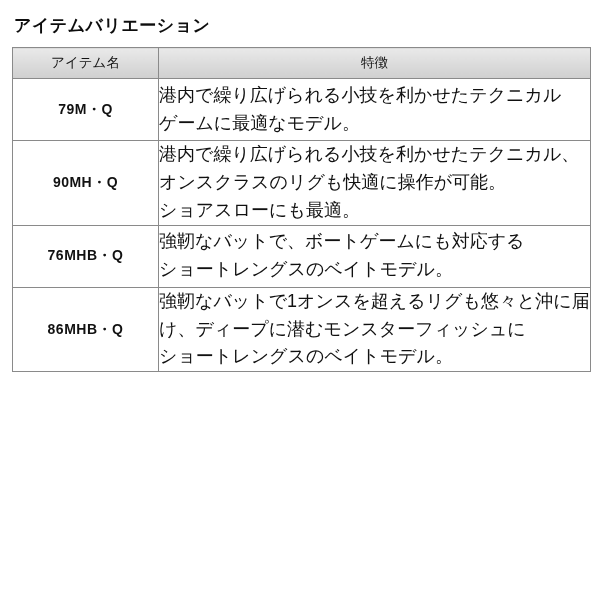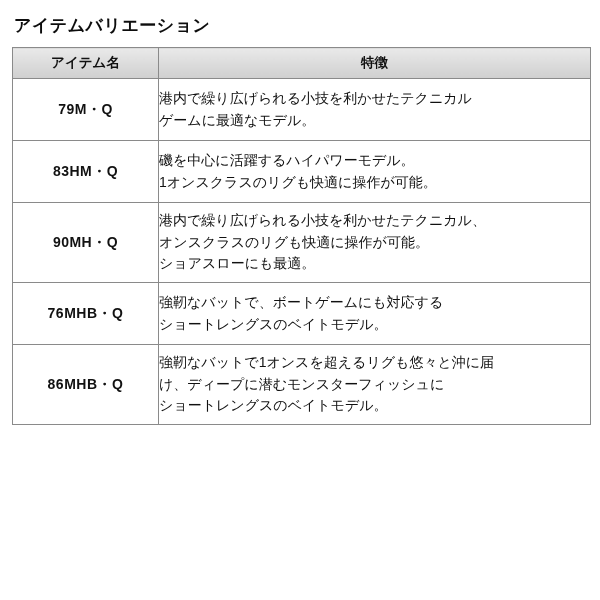--- a/index.html
+++ b/index.html
@@ -36,37 +36,37 @@
   }
   table.variation-table th,
   table.variation-table td {
     border: 1px solid #8a8a8a;
     padding: 0;
     vertical-align: middle;
   }
   thead th {
     background: linear-gradient(to bottom, #e9e9e9 0%, #dcdcdc 50%, #cfcfcf 100%);
     font-size: 13.5px;
-    font-weight: bold;
+    font-weight: normal;
     text-align: center;
     height: 30px;
     color: #111;
   }
   th.col-name { width: 145px; }
   th.col-feature { width: 431px; }
   td.item-name {
     text-align: center;
     font-weight: bold;
     font-size: 14px;
     letter-spacing: 0.5px;
     color: #111;
     margin-top: 16px;
   }
   td.item-feature {
-    font-size: 14px;
+    font-size: 18px;
     line-height: 1.55;
     padding: 7px 6px 7px 9px;
     color: #111;
   }
   td.item-feature .line {
     display: block;
     white-space: nowrap;
   }
   .row-h2 { height: 62px; }
   .row-h3 { height: 80px; }
@@ -88,27 +88,20 @@
     <tbody>
 
       <tr class="row-h2">
         <td class="item-name">79M・Q</td>
         <td class="item-feature">
           <span class="line">港内で繰り広げられる小技を利かせたテクニカル</span>
           <span class="line">ゲームに最適なモデル。</span>
         </td>
       </tr>
 
-      <tr class="row-h2">
-        <td class="item-name">83HM・Q</td>
-        <td class="item-feature">
-          <span class="line">磯を中心に活躍するハイパワーモデル。</span>
-          <span class="line">1オンスクラスのリグも快適に操作が可能。</span>
-        </td>
-      </tr>
 
 
       <tr class="row-h3">
         <td class="item-name">90MH・Q</td>
         <td class="item-feature">
           <span class="line">港内で繰り広げられる小技を利かせたテクニカル、</span>
           <span class="line">オンスクラスのリグも快適に操作が可能。</span>
           <span class="line">ショアスローにも最適。</span>
         </td>
       </tr>

